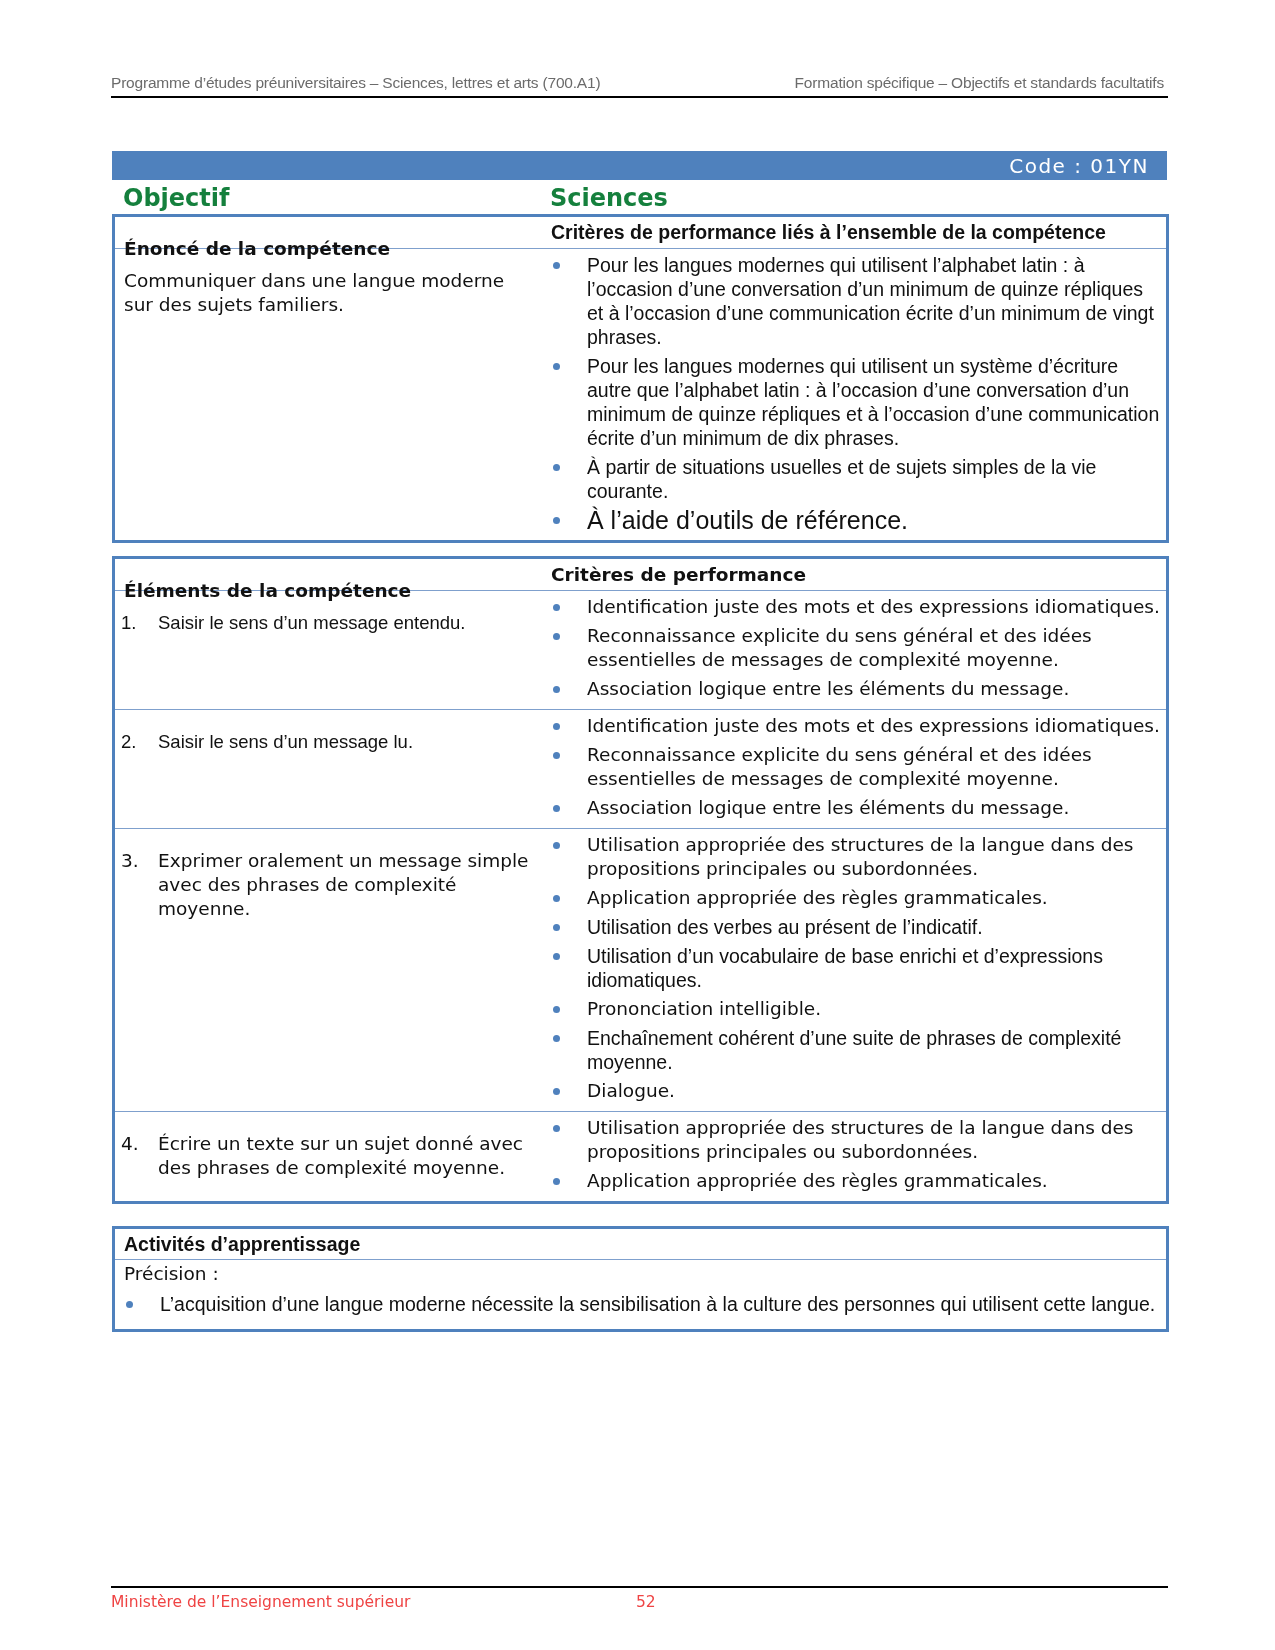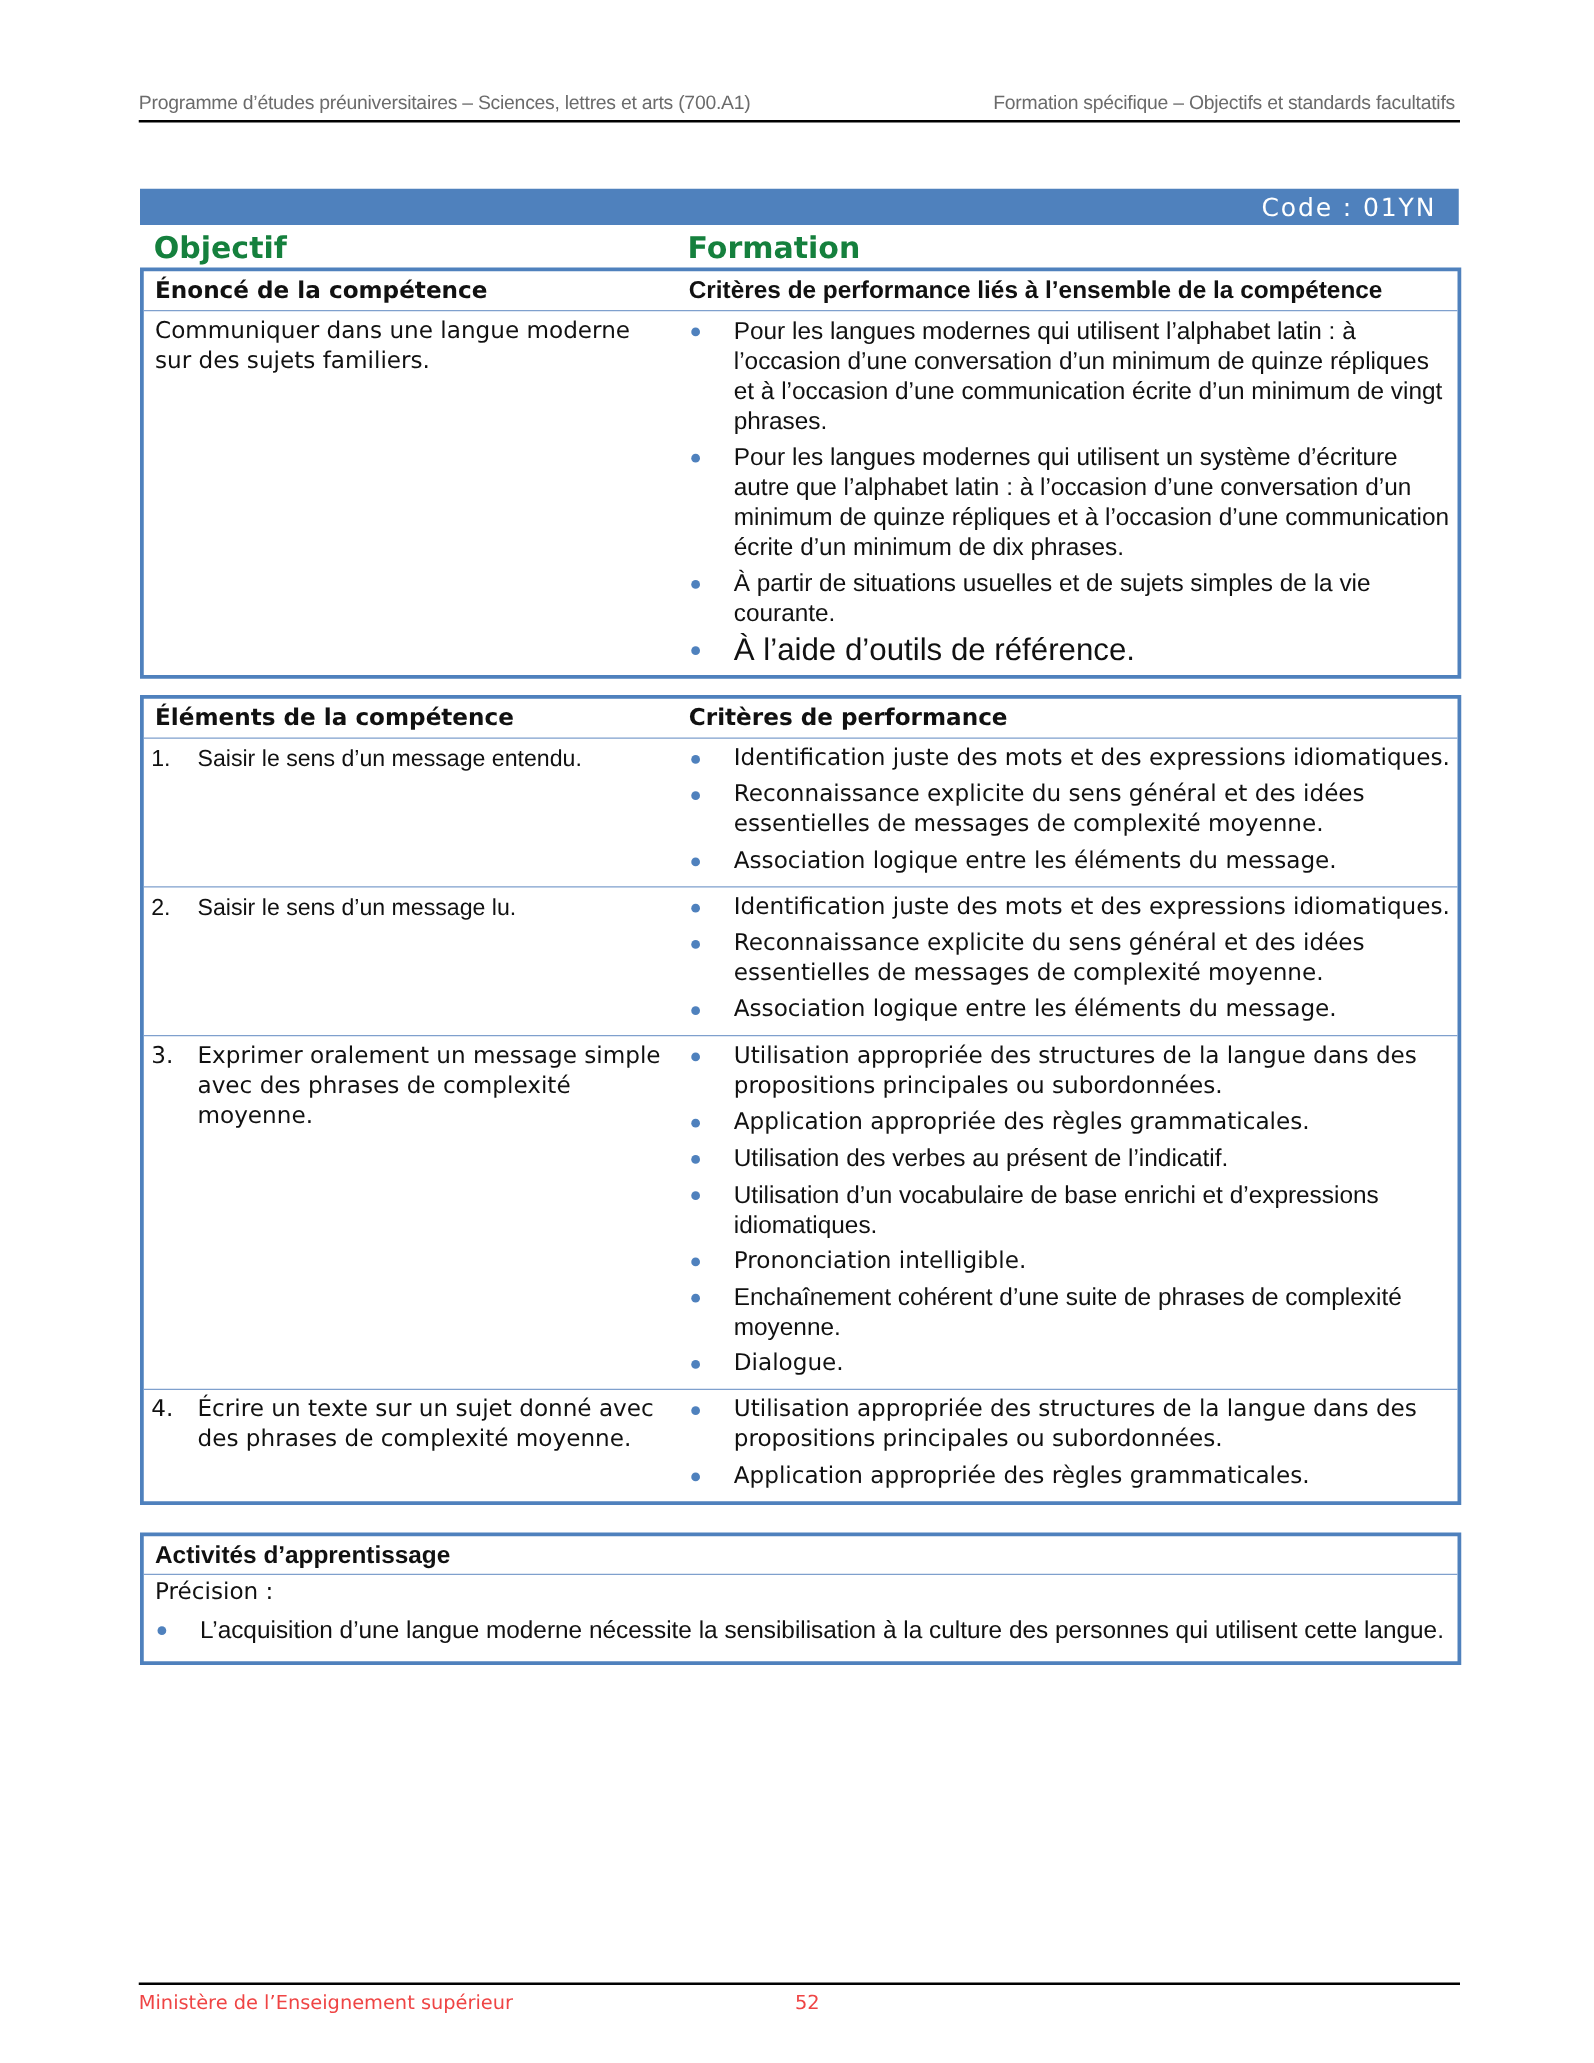--- a/index.html
+++ b/index.html
@@ -31,21 +31,21 @@
   }
   .obj-std .objectif { position: absolute; left: 11px; top: 2px; }
   .obj-std .standard { position: absolute; left: 438px; top: 2px; }
 
   .box {
     position: absolute; left: 112px; width: 1051px;
     border: 3px solid #4f81bd;
   }
   .row { display: flex; border-bottom: 1px solid #7fa0cd; }
   .row:last-child { border-bottom: none; }
-  .col-l { width: 427px; padding-left: 9px; box-sizing: border-box; }
+  .col-l { width: 427px; padding-left: 9px; box-sizing: border-box; margin-top: 16px; }
   .col-r { flex: 1; padding-left: 9px; padding-right: 6px; box-sizing: border-box; }
 
   .hdr { font-weight: bold; font-size: 18.5px; height: 31px; line-height: 31px; }
   .hdr .col-r { font-family: "Liberation Sans", sans-serif; font-size: 19.5px; }
   .hdr.dj .col-r { font-family: "DejaVu Sans", sans-serif; font-size: 18.5px; }
 
   .txt { font-size: 18.5px; line-height: 24px; }
   .lib { font-family: "Liberation Sans", sans-serif; font-size: 19.5px; }
 
   ul.bullets { list-style: none; margin: 0; padding: 0; }
@@ -73,21 +73,21 @@
   <span class="left">Programme d’études préuniversitaires – Sciences, lettres et arts (700.A1)</span>
   <span class="right">Formation spécifique – Objectifs et standards facultatifs</span>
 </div>
 
 <div class="code-bar">
   <span>Code : 01YN</span>
 </div>
 
 <div class="obj-std">
   <span class="objectif">Objectif</span>
-  <span class="standard">Formation</span>
+  <span class="standard">Sciences</span>
 </div>
 
 <div class="box" style="top:214px;">
   <div class="row hdr">
     <div class="col-l">Énoncé de la compétence</div>
     <div class="col-r">Critères de performance liés à l’ensemble de la compétence</div>
   </div>
   <div class="row" style="padding-top:4px; padding-bottom:3px;">
     <div class="col-l txt" style="padding-right:20px;">Communiquer dans une langue moderne sur des sujets familiers.</div>
     <div class="col-r">

